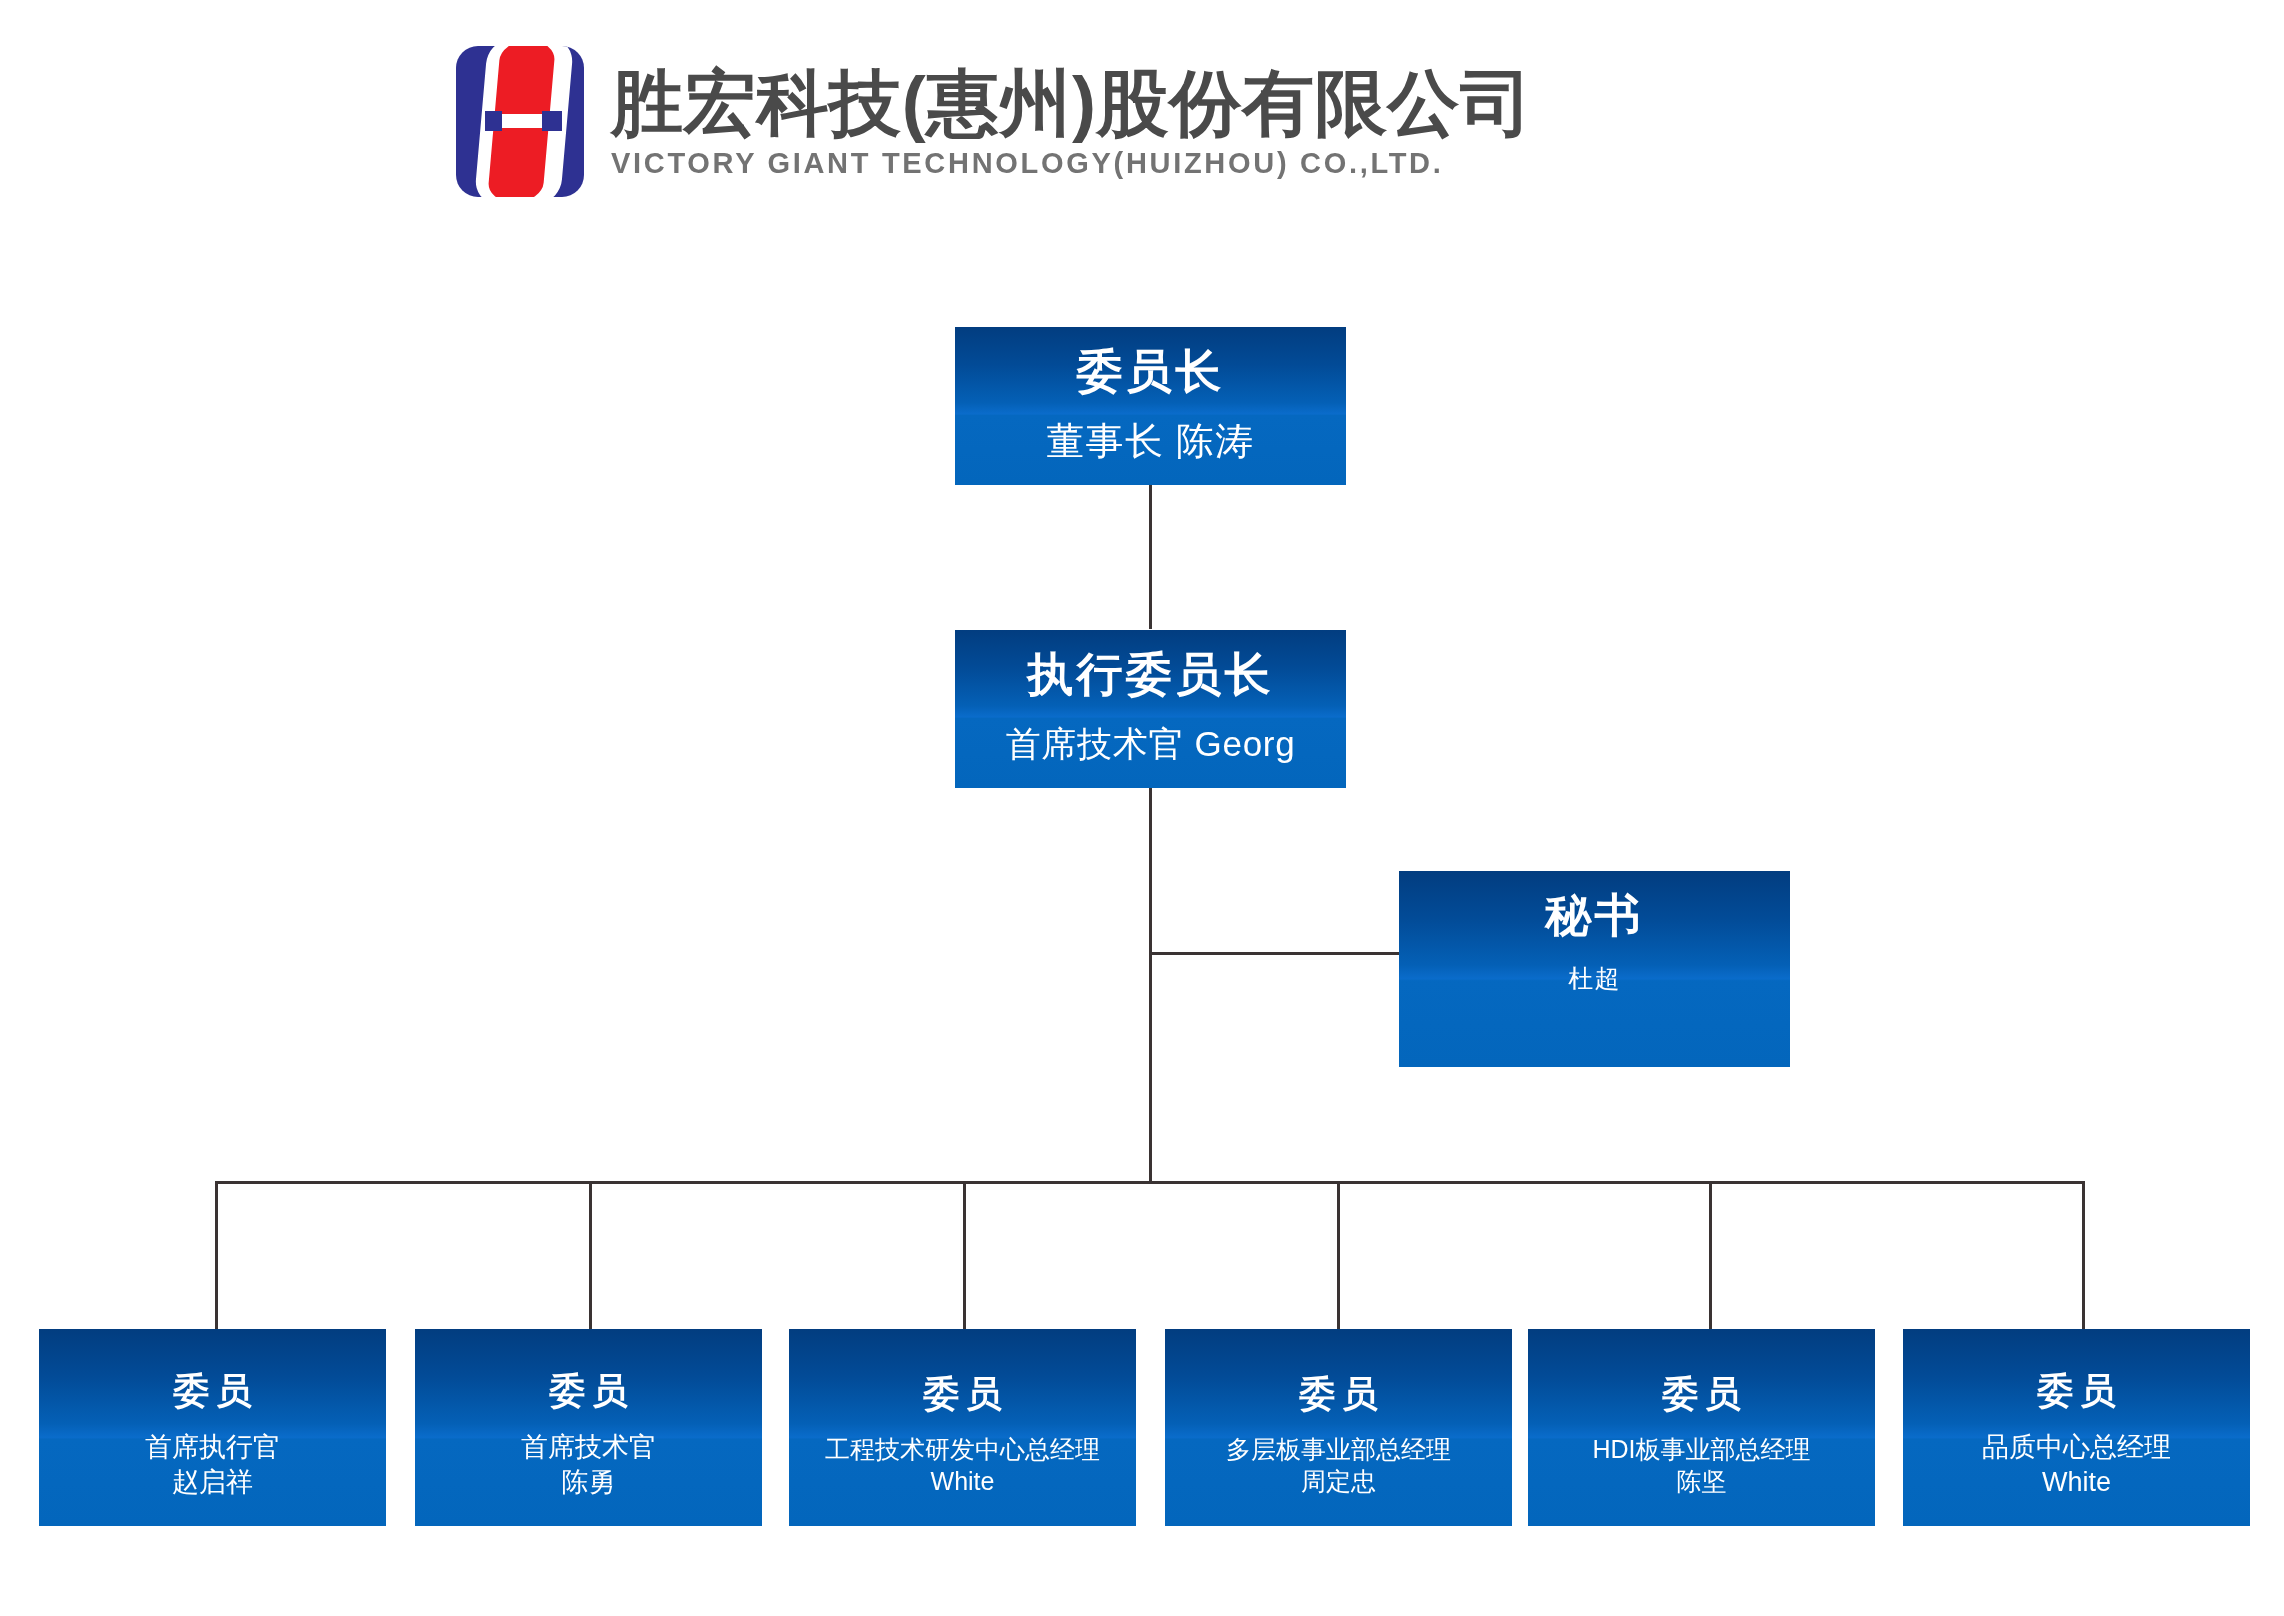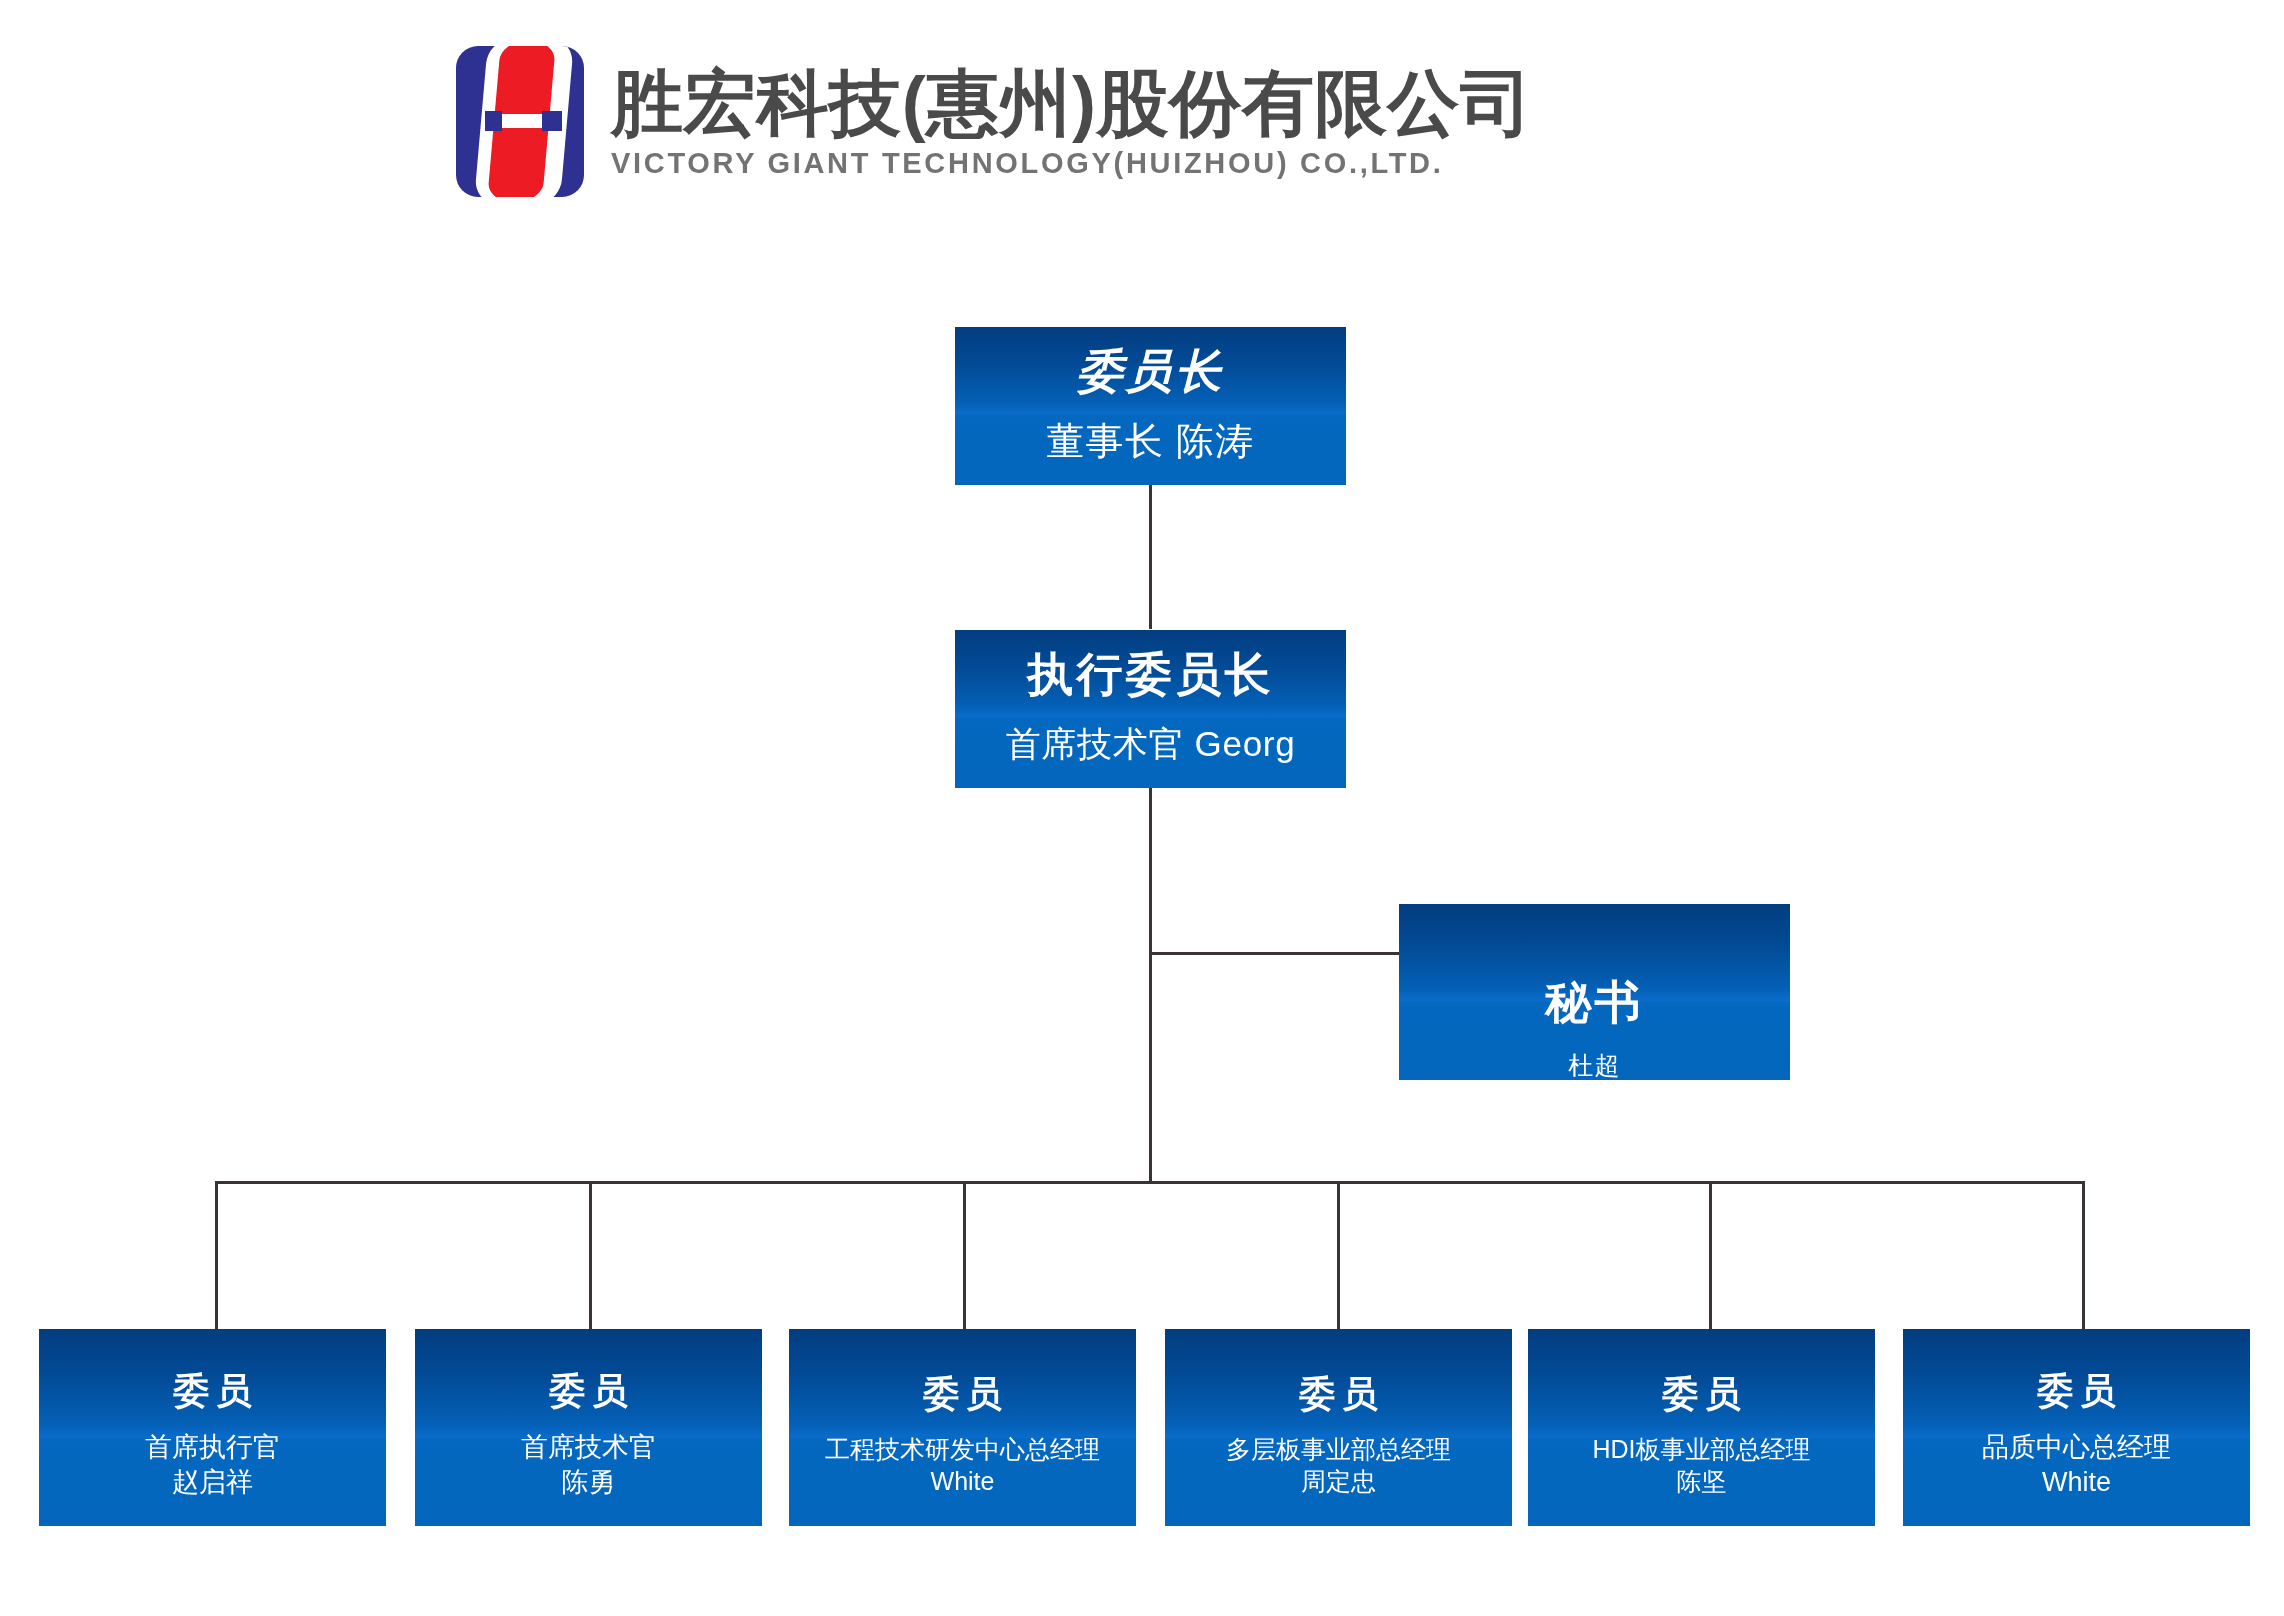--- a/index.html
+++ b/index.html
@@ -126,31 +126,31 @@
     color: #ffffff;
     white-space: nowrap;
     line-height: 1.18;
   }
   .node-sub .sub-line { display: block; }
 
   
   #node-chairman {
     left: 955px; top: 327px; width: 391px; height: 158px;
   }
-  #node-chairman .node-title { font-size: 46px; margin-top: 14.3px; font-style: italic; }
+  #node-chairman .node-title { font-size: 46px; margin-top: 14.3px; }
   #node-chairman .node-sub   { font-size: 38px; margin-top: 15.6px; letter-spacing: 1.3px; }
 
   #node-exec {
     left: 955px; top: 630px; width: 391px; height: 158px;
   }
   #node-exec .node-title { font-size: 46px; margin-top: 14.3px; }
   #node-exec .node-sub   { font-size: 35px; margin-top: 17px; letter-spacing: 0.7px; }
 
   #node-secretary {
-    left: 1399px; top: 904px; width: 391px; height: 176px; justify-content: flex-end;
+    left: 1399px; top: 871px; width: 391px; height: 196px;
   }
   #node-secretary .node-title { font-size: 46px; margin-top: 14.3px; }
   #node-secretary .node-sub   { font-size: 25px; margin-top: 17px; letter-spacing: 1.3px; }
 
   
   .member {
     top: 1329px;
     width: 347px;
     height: 197px;
     justify-content: center;

